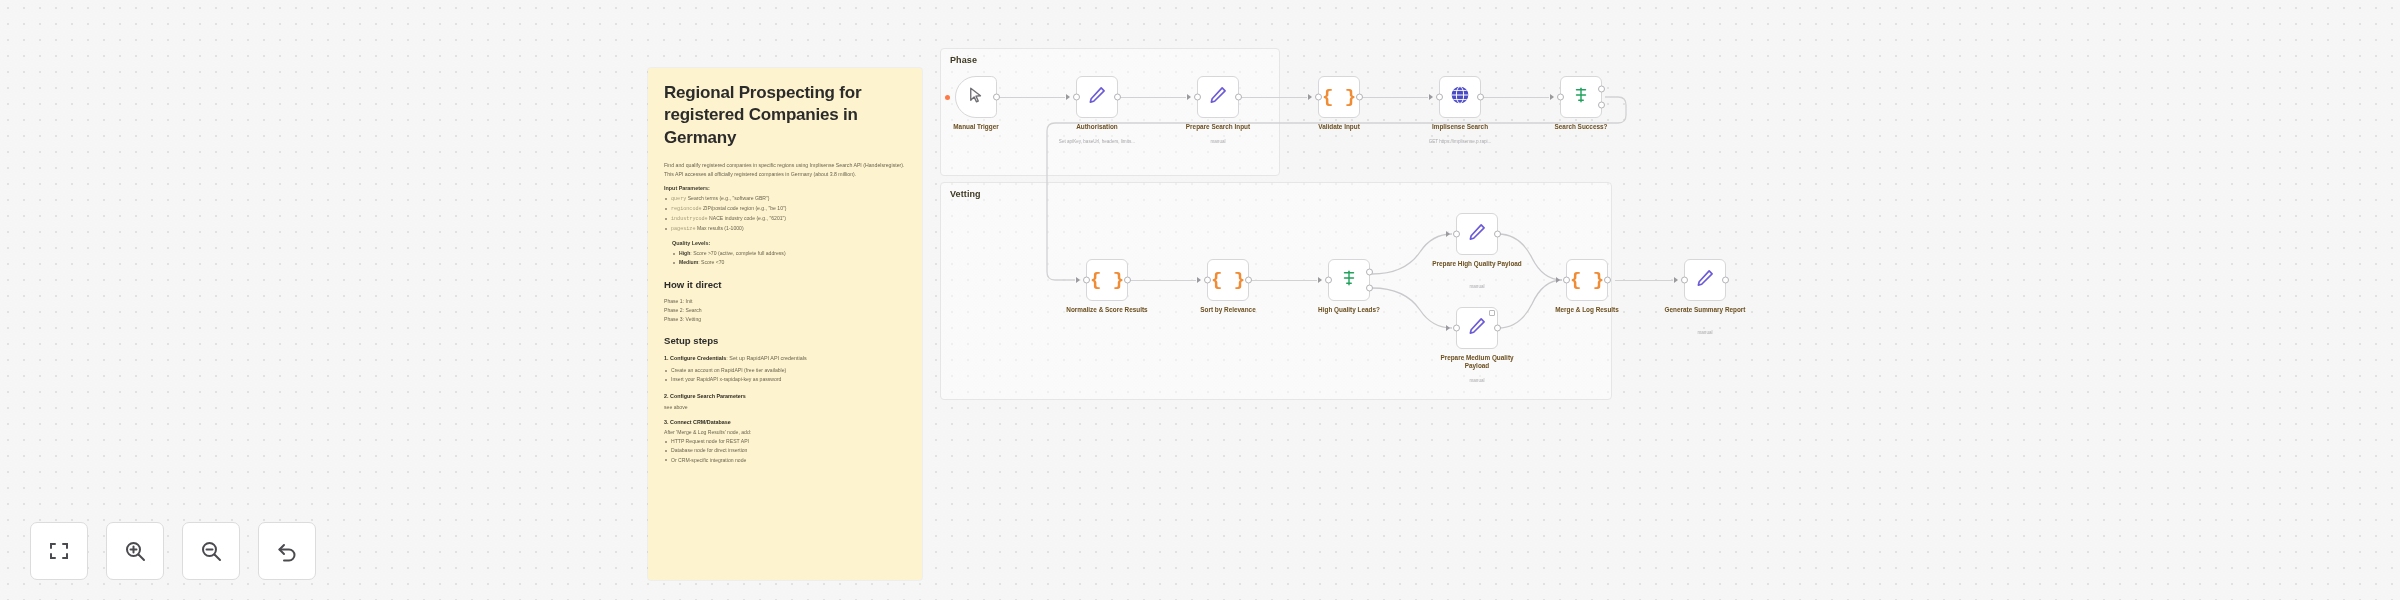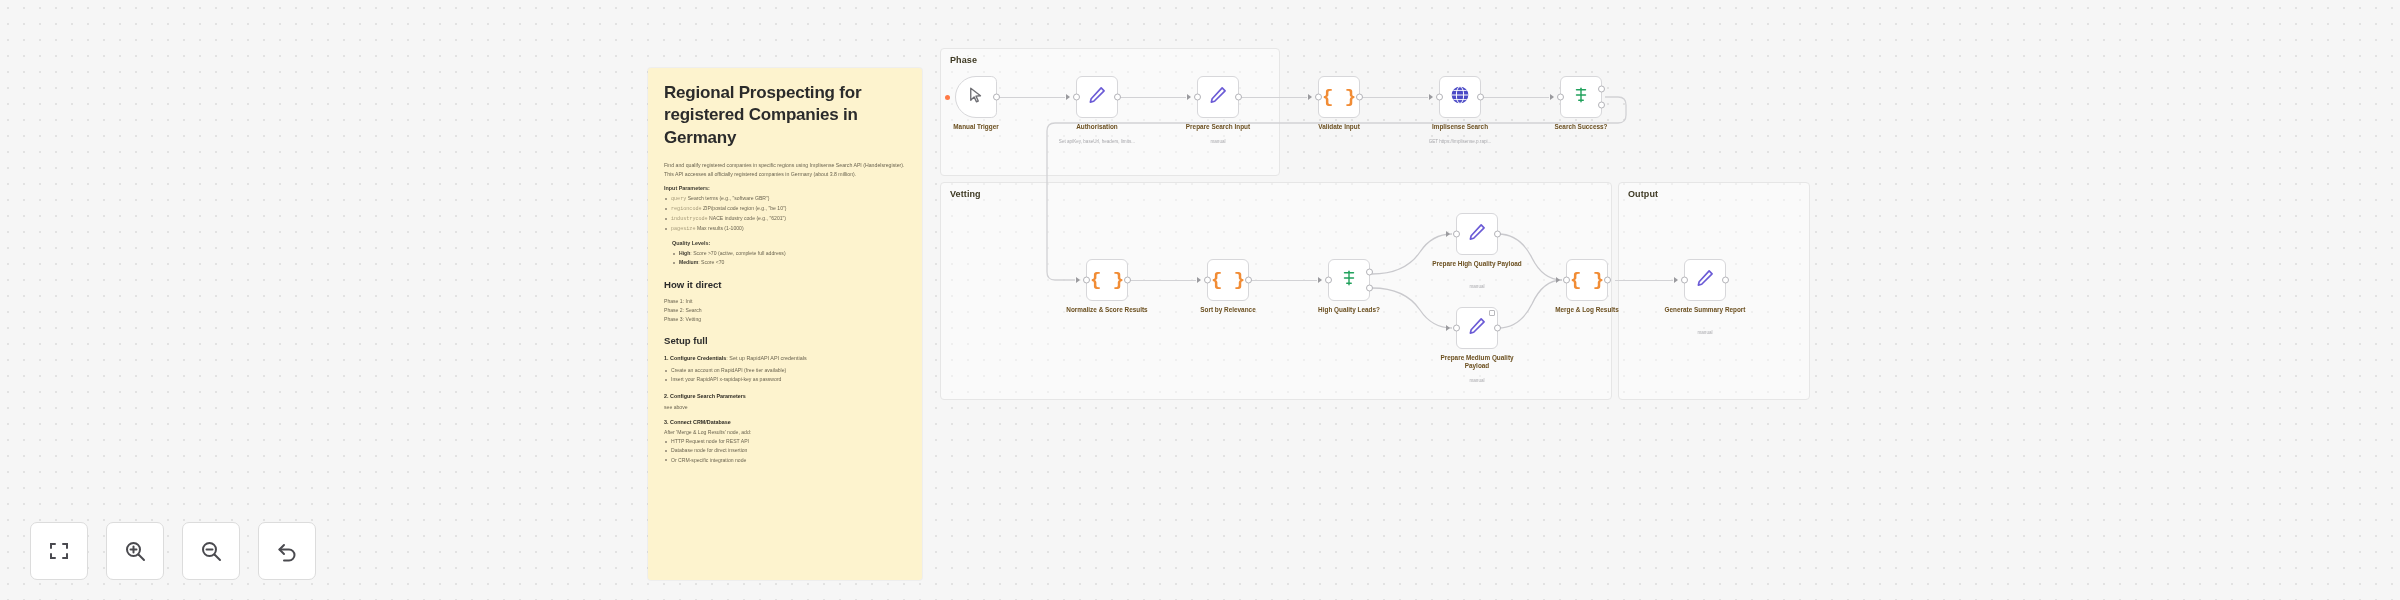--- a/index.html
+++ b/index.html
@@ -267,21 +267,21 @@
     <ul class="ind">
       <li><b>High</b><span>: Score &gt;70 (active, complete full address)</span></li>
       <li><b>Medium</b><span>: Score &lt;70</span></li>
     </ul>
 
     <div class="s-h2">How it direct</div>
     <div class="s-line">Phase 1: Init</div>
     <div class="s-line">Phase 2: Search</div>
     <div class="s-line">Phase 3: Vetting</div>
 
-    <div class="s-h2">Setup full</div>
+    <div class="s-h2">Setup steps</div>
 
     <div class="s-step"><b>1. Configure Credentials</b><span>: Set up RapidAPI API credentials</span></div>
     <ul>
       <li>Create an account on RapidAPI (free tier available)</li>
       <li>Insert your RapidAPI x-rapidapi-key as password</li>
     </ul>
 
     <div class="s-step"><b>2. Configure Search Parameters</b></div>
     <div class="s-note">see above</div>
 
@@ -293,23 +293,20 @@
       <li>Or CRM-specific integration node</li>
     </ul>
   </div>
 
   <div class="section" id="sec-init">
     <div class="sec-label">Phase</div>
   </div>
   <div class="section" id="sec-vet">
     <div class="sec-label">Vetting</div>
   </div>
-  <div class="section" id="sec-out">
-    <div class="sec-label">Output</div>
-  </div>
 
   <svg class="curves">
 
     <path d="M 1605 97 L 1618 97 Q 1626 97 1626 105 L 1626 115 Q 1626 123 1618 123 L 1055 123 Q 1047 123 1047 131 L 1047 272 Q 1047 280 1055 280 L 1075 280" fill="none" stroke="#d2d2d5" stroke-width="1.3"></path>
 
     <path d="M 1372 274 Q 1405 274 1420 252 Q 1432 234 1452 234" fill="none" stroke="#c9c9cd" stroke-width="1.3"></path>
 
     <path d="M 1372 288 Q 1405 288 1420 310 Q 1432 328 1452 328" fill="none" stroke="#c9c9cd" stroke-width="1.3"></path>
 
     <path d="M 1498 234 Q 1520 234 1532 258 Q 1543 280 1562 280" fill="none" stroke="#c9c9cd" stroke-width="1.3"></path>

